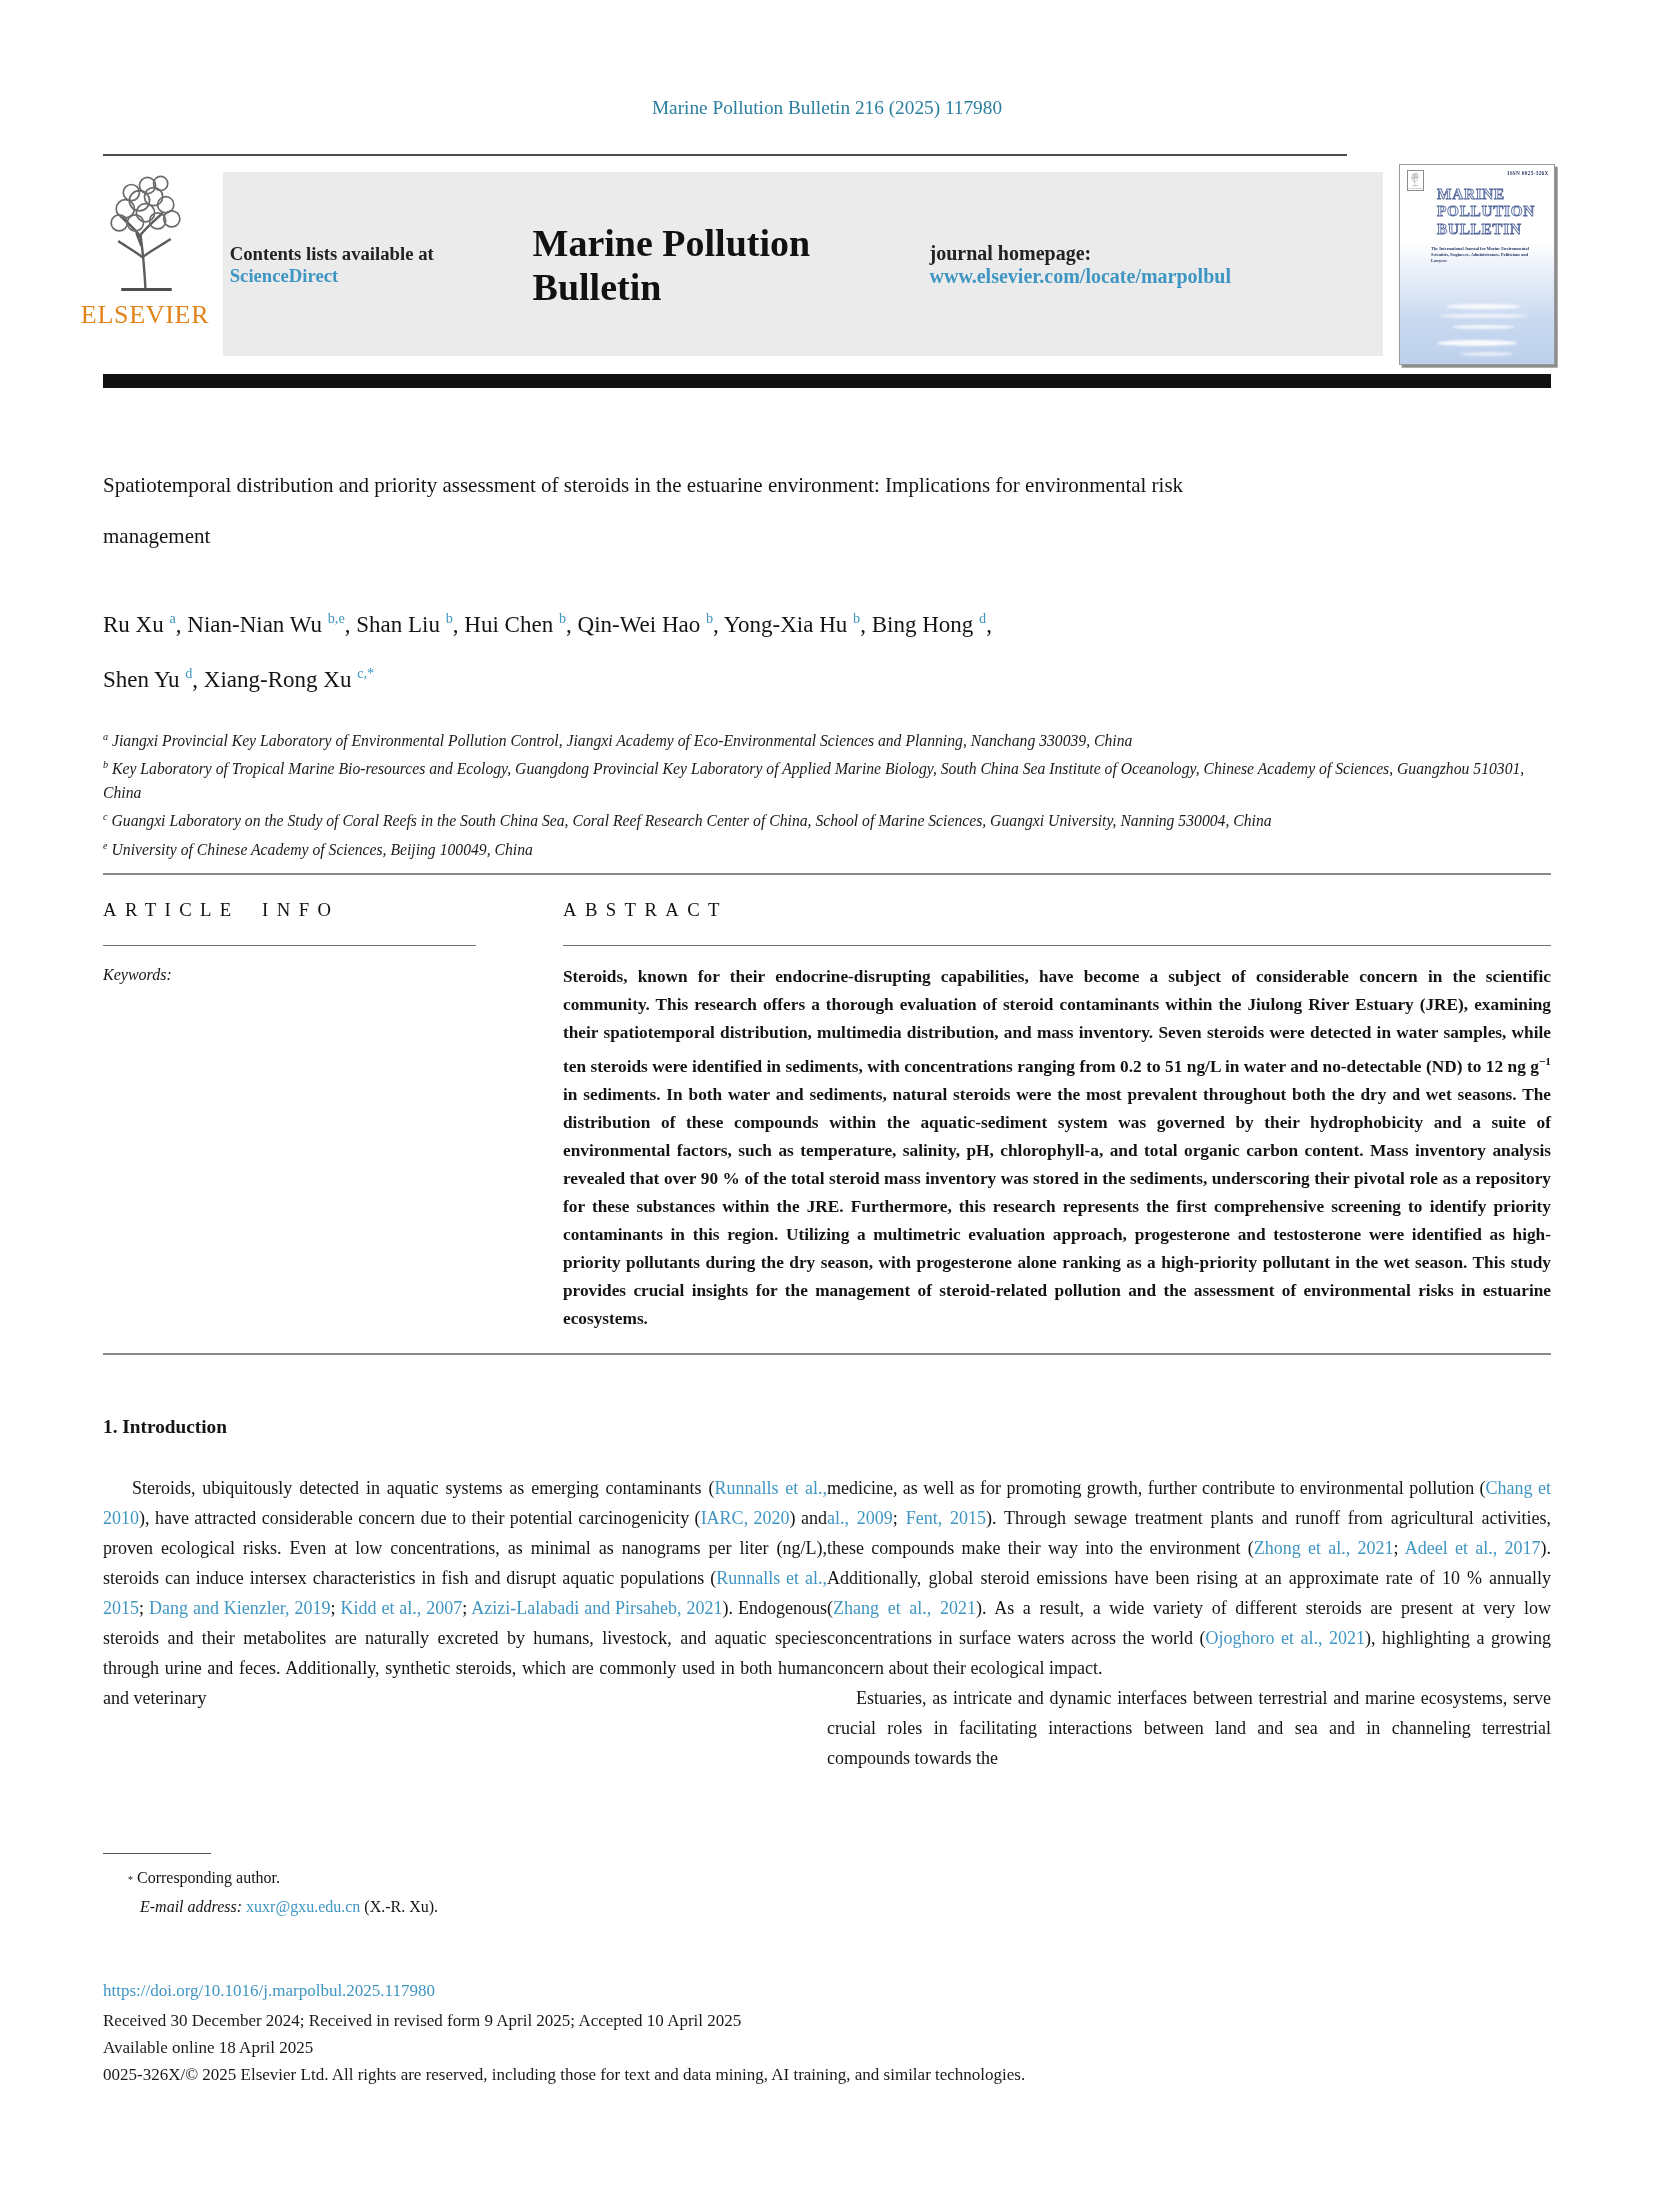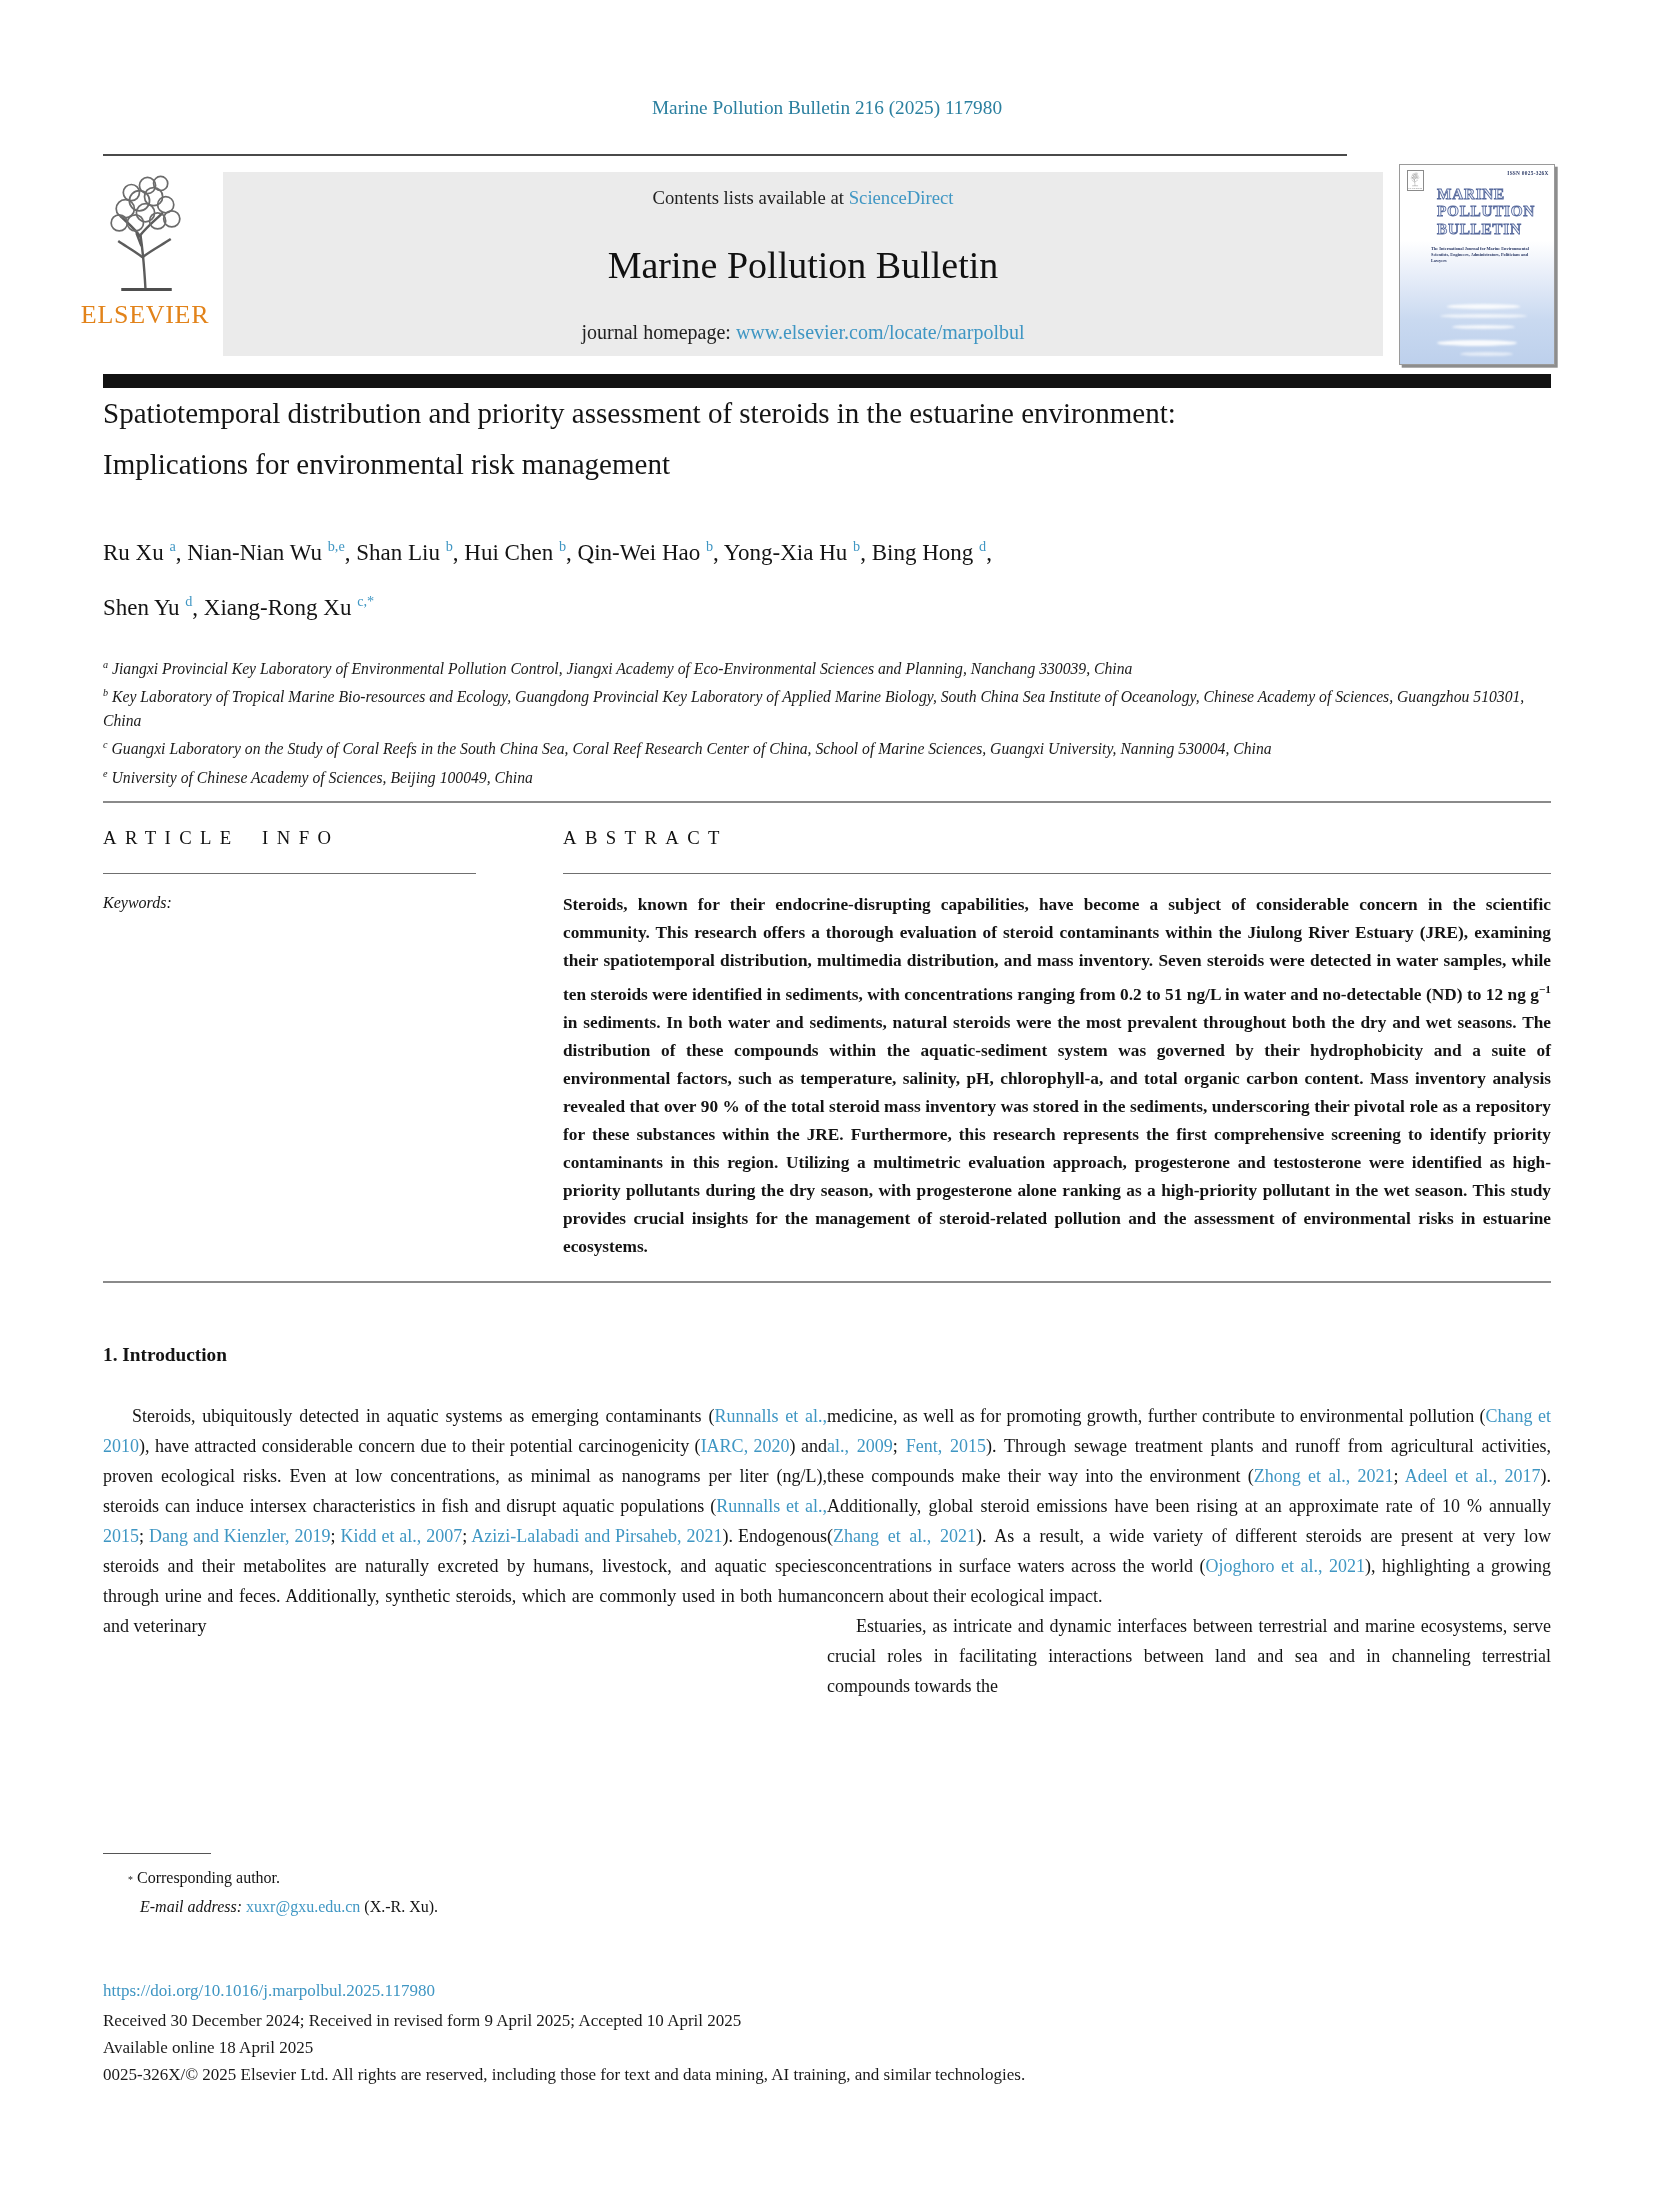--- a/index.html
+++ b/index.html
@@ -10,21 +10,21 @@
   .jref { padding-top:97px; text-align:center; font-size:19.3px; color:#2a7f9f; }
 
   .rule-top { margin-top:35px; width:1244px; height:2px; background:#4a4a4a; }
 
   .header-row { position:relative; margin-top:8px; height:201px; }
   .logo { position:absolute; left:-28px; top:4px; width:140px; text-align:center; }
   .tree-big { width:101px; height:131px; display:block; margin:0 auto; }
   .els-word { margin-top:1.3px; font-size:26px; letter-spacing:0.7px; color:#e2831a; font-family:"Liberation Serif", serif; }
 
   .graybox { position:absolute; left:120px; right:168px; top:8px; bottom:9.3px; background:#ebebeb;
-             display:flex; flex-direction:column; justify-content:space-between; align-items:center; padding:14.7px 6.7px 12px; }
+             display:flex; justify-content:space-between; align-items:center; padding:14.7px 6.7px 12px;font-weight:bold; }
   .contents-line { font-size:18.7px; color:#222; }
   .jname { font-size:38px; color:#111; }
   .homepage { font-size:20px; color:#222; }
   .lnk { color:#3f96c3; cursor:pointer; text-decoration:none; }
 
   .cover { position:absolute; right:-4px; top:0; width:156px; height:201px; background:#fff;
            border:0.7px solid #9a9a9a; box-shadow:2.7px 2.7px 0 #8d8d8d; overflow:hidden; }
   .cover-inner { position:relative; width:100%; height:100%;
            background:linear-gradient(180deg,#ffffff 0%,#ffffff 38%,#e8eef9 55%,#c9d9f0 78%,#bdd0ec 100%); }
   .cover-issn { position:absolute; top:4.7px; right:5.3px; font-size:5.3px; letter-spacing:0.3px; color:#2c3a66; font-weight:bold; }
@@ -38,21 +38,21 @@
   .cover-sub div { font-size:4.3px; font-weight:bold; line-height:6px; }
   .streak { position:absolute; background:#ffffff; border-radius:50%; filter:blur(1.3px); opacity:.85; }
   .s1 { left:47px; top:139px; width:73px; height:4.7px; }
   .s2 { left:40px; top:149px; width:87px; height:4px; opacity:.7; }
   .s3 { left:52px; top:160px; width:63px; height:4px; opacity:.8; }
   .s4 { left:37px; top:175px; width:80px; height:6px; opacity:.9; }
   .s5 { left:60px; top:187px; width:53px; height:4px; opacity:.6; }
 
   .blackbar { margin-top:9.3px; height:14px; background:#121212; }
 
-  .title { font-size:29px; font-weight:400; line-height:51px; max-width:1120px; color:#151515; }
+  .title { margin-top:72px; font-size:21px; font-weight:400; line-height:51px; max-width:1120px; color:#151515; }
 
   .authors { margin-top:32px; font-size:23px; line-height:48px; }
   .authors sup, .fn-star { font-size:62%; }
   sup.lnk { color:#3f96c3; }
 
   .affils { margin-top:21.3px; }
   .affil { font-size:15.7px; line-height:24px; font-style:italic; color:#1a1a1a; }
   .affil sup { font-size:65%; }
 
   .rule-block { margin-top:10.7px; height:2px; background:#8a8a8a; }

